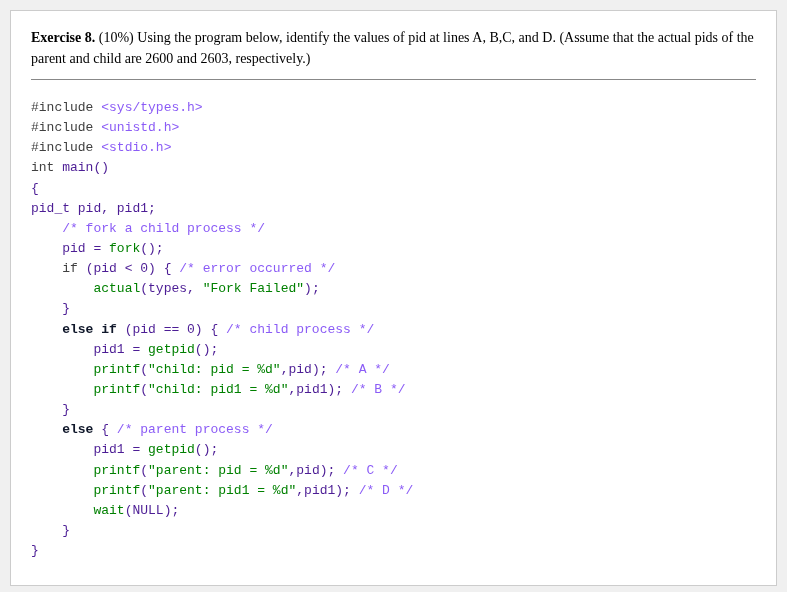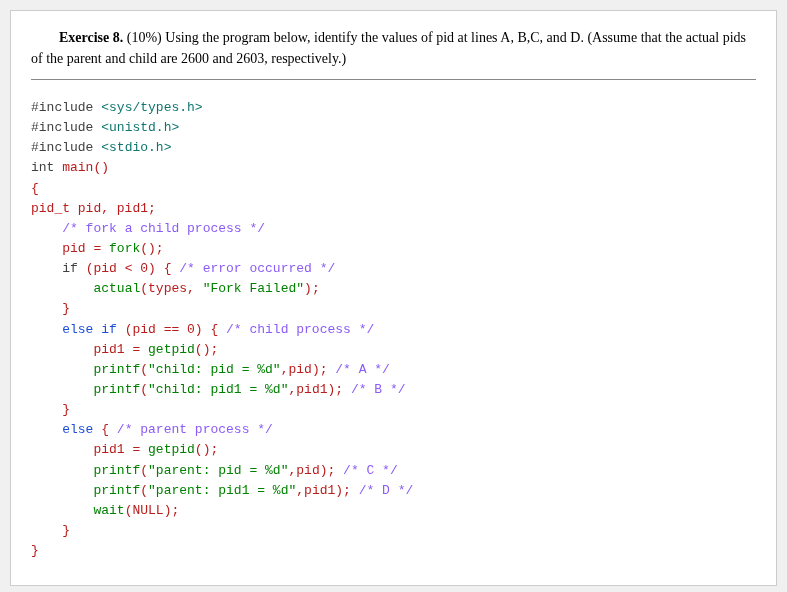--- a/index.html
+++ b/index.html
@@ -32,44 +32,43 @@
       font-size: 14px;
       color: #000000;
       line-height: 1.5;
       margin-bottom: 10px;
       border-bottom: 1px solid #888888;
       padding-bottom: 10px;
     }
 
     .exercise-header strong {
       font-weight: bold;
-      margin-left: 28px;
     }
 
     .code-block {
       font-family: 'Courier New', Courier, monospace;
       font-size: 13px;
       line-height: 1.55;
       padding: 8px 0 8px 0;
       color: #000000;
     }
 
     .code-line {
       display: block;
       white-space: pre;
     }
 
     
     .kw { color: #404040; font-weight: normal; } 
     .fn { color: #008000; margin-top: 16px; } 
     .cm { color: #8b5cf6; } 
     .str { color: #008000; } 
-    .plain { color: #b91c1c; }
-    .purple { color: #1d4ed8; } 
-    .include-str { color: #0f766e; }
+    .plain { color: #4c1d95; }
+    .purple { color: #0f172a; font-weight: bold; } 
+    .include-str { color: #8b5cf6; }
   </style>
 </head>
 <body>
 
 <div class="page-container">
   <div class="exercise-header">
     <strong>Exercise 8.</strong><span> (10%) Using the program below, identify the values of pid at lines A, B,C, and
 D. (Assume that the actual pids of the parent and child are 2600 and 2603, respectively.)</span>
   </div>
 

